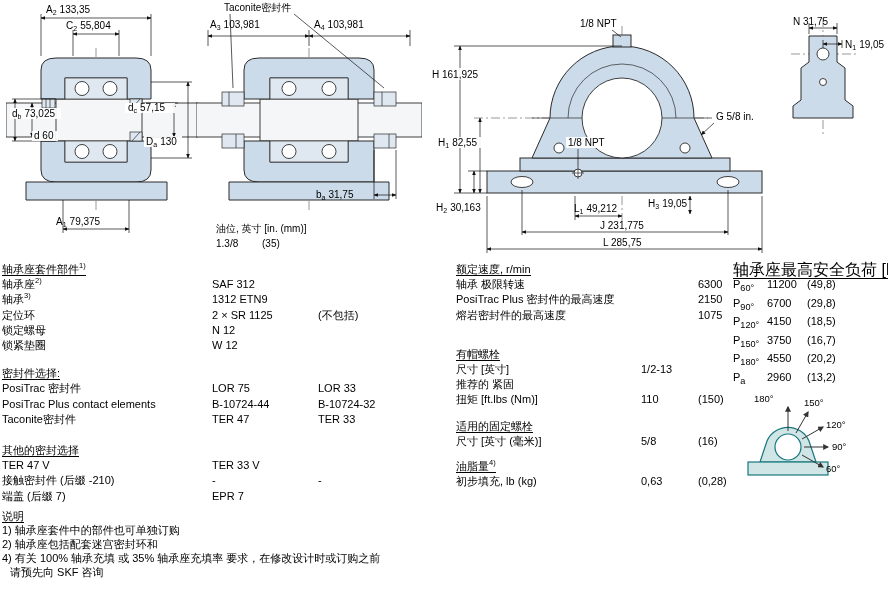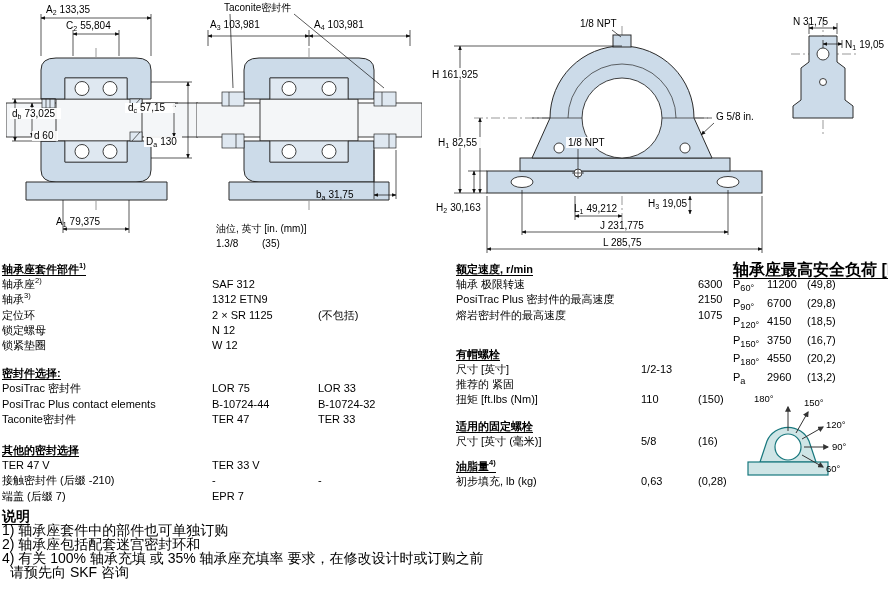--- a/index.html
+++ b/index.html
@@ -19,31 +19,31 @@
   .cl    { stroke:#555555; stroke-width:0.6; fill:none; stroke-dasharray:9 3 2 3; }
   .lblbg { fill:#ffffff; opacity:0.92; }
   svg text { font-family:"Liberation Sans","DejaVu Sans",sans-serif; font-size:10px; fill:#000; }
   svg text.small { font-size:9.5px; }
   tspan.sub { font-size:7px; }
   .teal-part { fill:#cfe5e6; stroke:#17777d; stroke-width:1.2; }
   .load-arrow { stroke:#333333; stroke-width:1; fill:none; }
 
   
   .spec { position:absolute; font-size:11px; line-height:15.2px; white-space:nowrap; }
-  .sec-title { font-weight:bold; }
+  .sec-title { font-weight:normal; }
   .sec-title .u { border-bottom:1px solid #000; padding-bottom:0px; }
   sup { font-size:7.5px; vertical-align:super; line-height:0; }
   .row { display:grid; }
   .col-left  .row { grid-template-columns:210px 106px 1fr; }
   .col-mid   .row { grid-template-columns:185px 57px 1fr; }
   .col-right .row { grid-template-columns:34px 40px 1fr; line-height:14.3px; }
   .col-right .sec-title { font-size:16px; }
   .sp13 { height:13px; } .sp16 { height:16px; } .sp24 { height:24px; }
   .sp11 { height:11px; } .sp10 { height:10px; }
-  .notes { position:absolute; font-size:14px; line-height:13.9px; white-space:nowrap; }
+  .notes { position:absolute; font-size:11px; line-height:13.9px; white-space:nowrap; }
   .notes .indent { padding-left:8px; }
 </style>
 </head>
 <body>
 
 <div class="page">
 
   <svg class="abs" style="left:6px;top:0" width="192" height="252" viewBox="0 0 192 252">
     <defs>
       <marker id="a1" viewBox="0 0 10 10" refX="9" refY="5" markerWidth="7" markerHeight="7" orient="auto-start-reverse">

